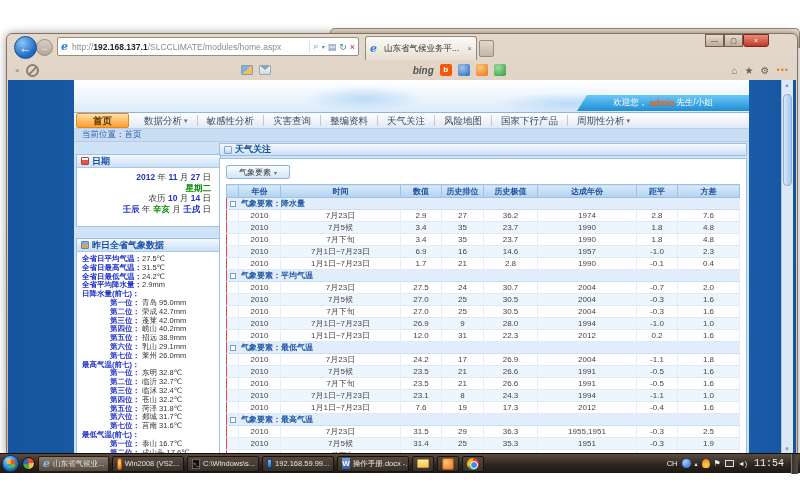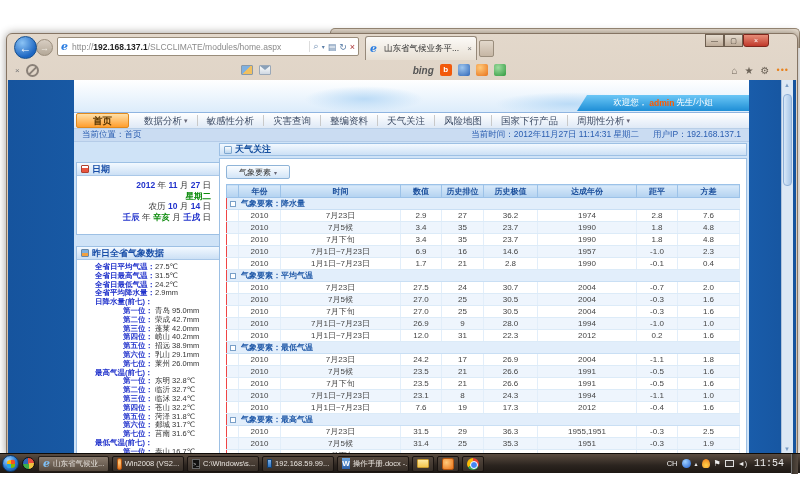--- a/index.html
+++ b/index.html
@@ -73,32 +73,32 @@
   .nav-item:last-child { border-right:none; }
   .nav-item.active { background:linear-gradient(#ffe0a8,#ff9e2e); border:1px solid #e08a1e; border-radius:2px; height:15px; line-height:13px; color:#5a3600; font-weight:bold; padding:0 16px; margin-right:6px; }
   .nav-arrow { font-size:7px; color:#667; }
 
   .breadcrumb { height:13px; background:#cadcf2; border-bottom:1px solid #b5cce8; display:flex; align-items:center; font-size:8.5px; color:#2a5db0; padding:0 8px; }
   .bc-right { margin-left:auto; display:flex; gap:14px; }
 
   .content { position:absolute; left:0; right:0; top:62px; bottom:0; background:#cfe3f7; }
 
   
-  .sidebar { position:absolute; left:2px; top:20px; width:145px; }
+  .sidebar { position:absolute; left:2px; top:12px; width:145px; }
   .panel { border:1px solid #9dc0e4; background:#fff; margin-bottom:11px; }
   .panel-hd { height:13px; background:linear-gradient(#f3f9ff,#cce0f5); border-bottom:1px solid #aac8e8;
     display:flex; align-items:center; gap:3px; padding-left:4px; font-size:9px; font-weight:bold; color:#1a4fa8; }
   .hd-ic { width:8px; height:8px; border-radius:1px; }
   .ic-cal { background:linear-gradient(#fff 40%,#e85540 40%); border:1px solid #b04030; }
   .ic-chart { background:linear-gradient(180deg,#7fb0e0 50%,#f0a040 50%); border:1px solid #6688aa; }
   .ic-doc { background:linear-gradient(#fdfdfd,#bcd6ef); border:1px solid #7fa8d0; }
   .date-body { padding:4px 9px 12px; font-size:8.5px; line-height:10.5px; color:#333; text-align:right; }
   .date-body .em { color:#2233cc; font-weight:bold; }
   .date-body .green { color:#0a8a0a; font-weight:bold; }
-  .data-body { padding:3px 3px 6px 18px; font-size:7.5px; line-height:8.8px; color:#333; }
+  .data-body { padding:3px 3px 6px 5px; font-size:7.5px; line-height:8.8px; color:#333; }
   .stat-row { display:flex; }
   .stat-label { width:60px; color:#2233cc; font-weight:bold; }
   .sec-title { color:#2233cc; font-weight:bold; }
   .rank-row { display:flex; }
   .rank-label { width:58px; text-align:right; color:#2233cc; font-weight:bold; }
   .rank-val { margin-left:2px; }
 
   
   .main { position:absolute; left:145px; right:2px; top:1px; bottom:-40px; }
   .main-hd { height:13px; background:linear-gradient(#f3f9ff,#cce0f5); border:1px solid #9dc0e4;
@@ -253,24 +253,20 @@
             <span>国家下行产品</span>
           </div>
           <div class="nav-item">
             <span>周期性分析</span>
             <span class="nav-arrow">▾</span>
           </div>
         </div>
 
       <div class="breadcrumb">
         <span>当前位置：首页</span>
-        <span class="bc-right">
-          <span>当前时间：2012年11月27日 11:14:31 星期二</span>
-          <span>用户IP：192.168.137.1</span>
-        </span>
       </div>
 
       <div class="content">
         <div class="sidebar">
           <div class="panel">
             <div class="panel-hd">
               <span class="hd-ic ic-cal"></span>
               <span>日期</span>
             </div>
             <div class="date-body" id="date-body">

